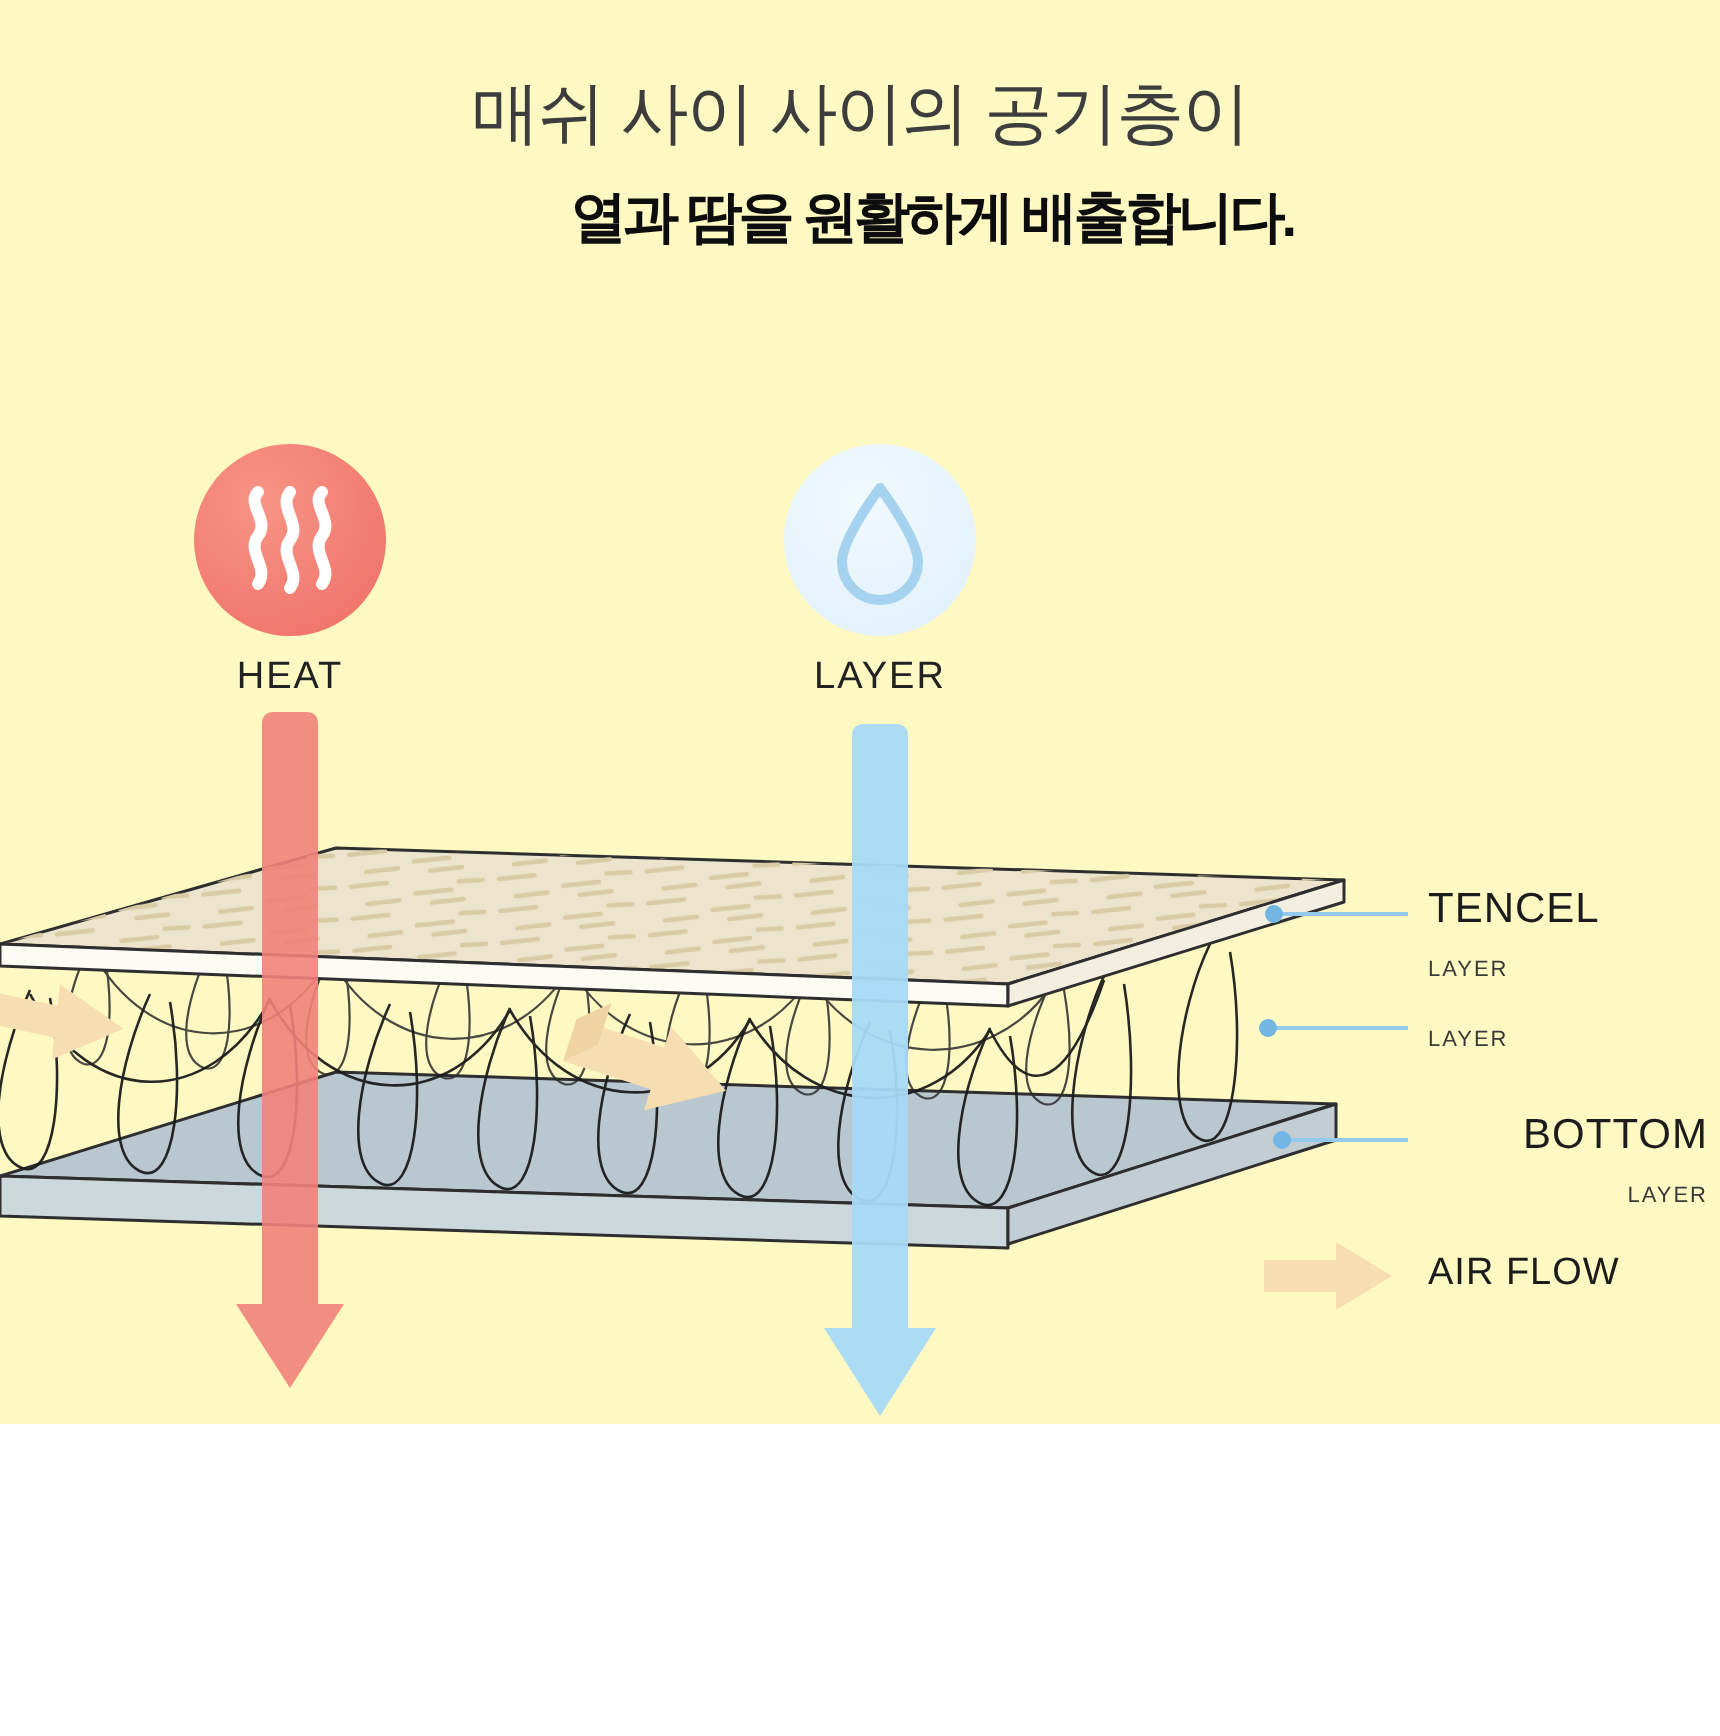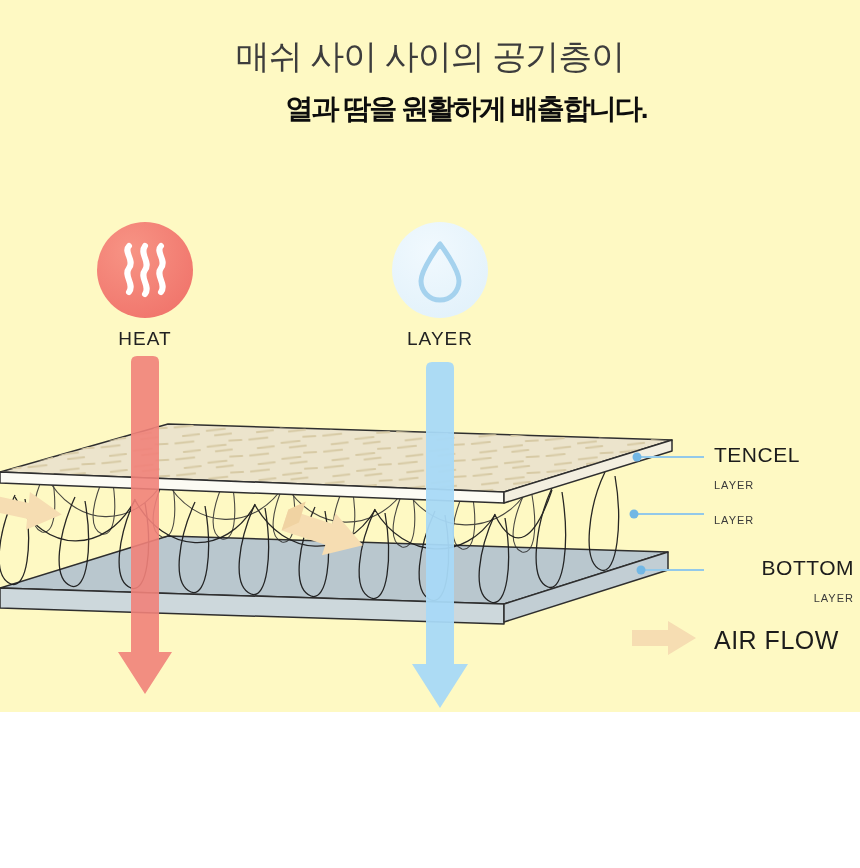--- a/index.html
+++ b/index.html
@@ -19,21 +19,21 @@
   .icon-circle{width:96px;height:96px;border-radius:50%;}
   .heat-circle{left:97px;top:222px;background:radial-gradient(circle at 35% 30%, #f79485, #ef6e66);}
   .liquid-circle{left:392px;top:222px;background:radial-gradient(circle at 40% 30%, #f1f9fe, #dff0fa);}
   .icon-label{
     width:96px;text-align:center;top:328px;
     font-size:19px;font-weight:500;color:#222;letter-spacing:1px;
   }
   .legend-block{left:714px;width:140px;}
   .legend-name{font-size:21px;font-weight:500;color:#1c1c1c;letter-spacing:.5px;line-height:1.05;}
   .legend-sub{font-size:11px;font-weight:400;color:#3a3a3a;letter-spacing:1px;margin-top:13px;}
-  .airflow-label{left:714px;top:626px;font-size:25px;font-weight:500;color:#1c1c1c;letter-spacing:.5px;}
+  .airflow-label{left:714px;top:626px;font-size:19px;font-weight:500;color:#1c1c1c;letter-spacing:.5px;}
   svg{display:block;}
 </style>
 </head>
 <body>
 
 <div id="stage">
 
   <div class="abs title1">매쉬 사이 사이의 공기층이</div>
   <div class="abs title2">열과 땀을 원활하게 배출합니다.</div>
 

